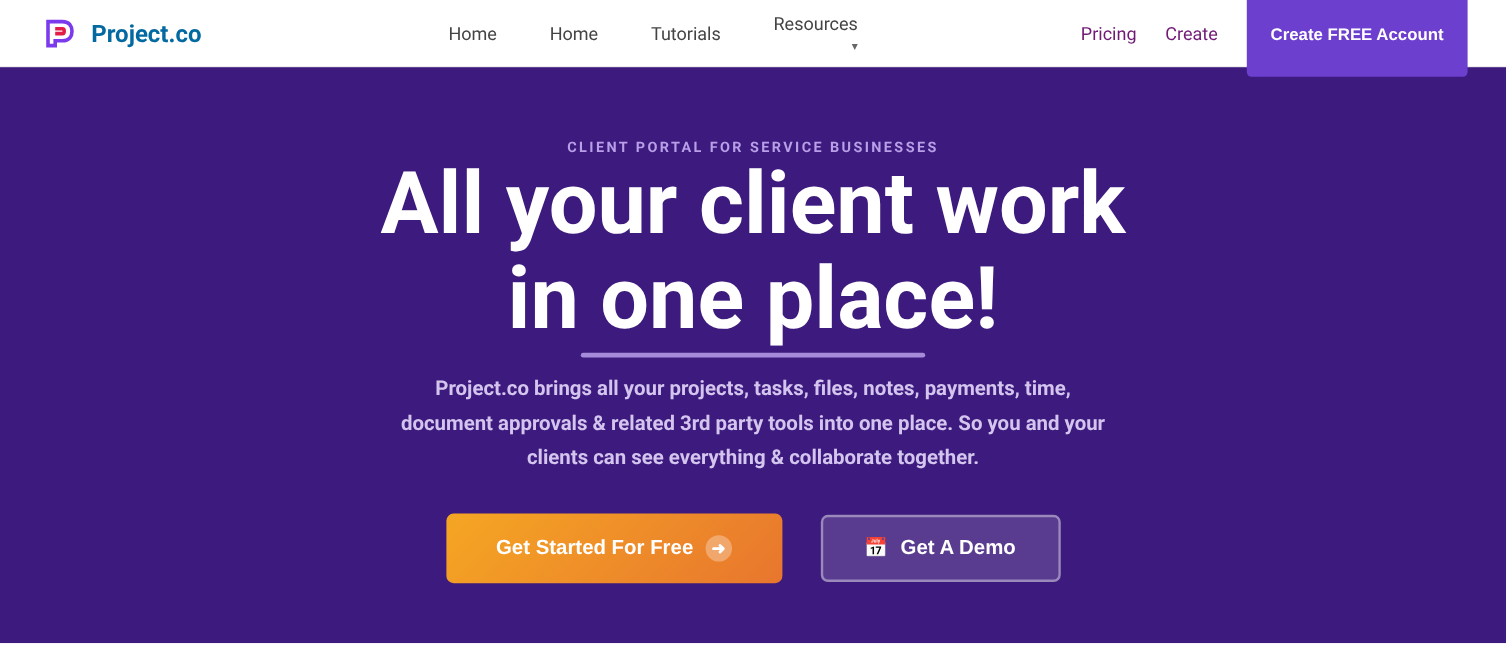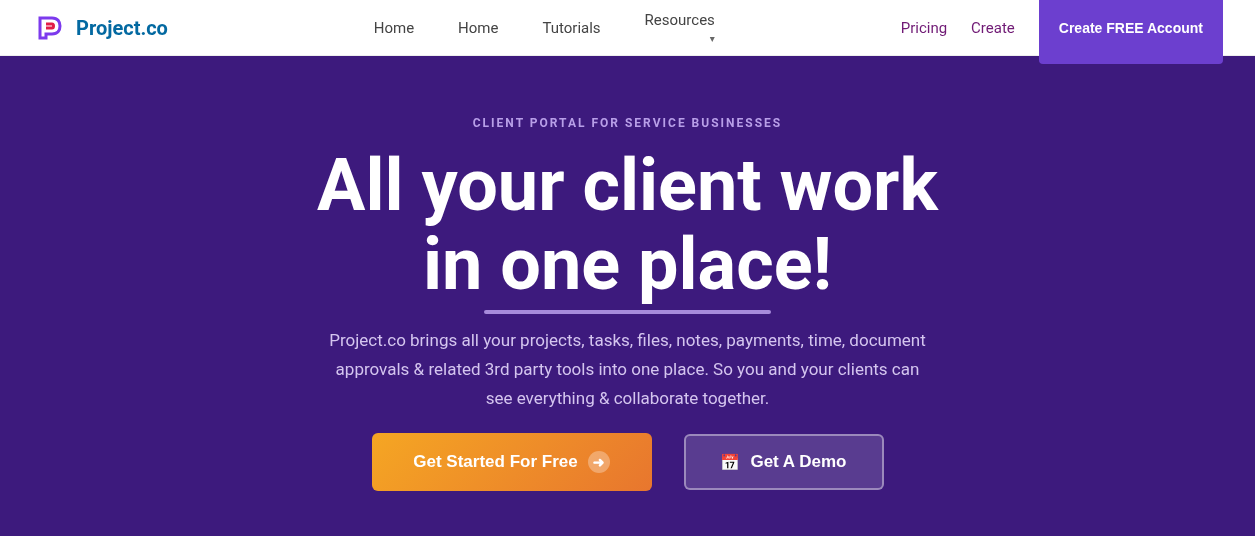--- a/index.html
+++ b/index.html
@@ -104,21 +104,20 @@
       flex-direction: column;
       align-items: center;
     }
 
     .hero-subtitle {
       font-size: 12px;
       font-weight: 700;
       letter-spacing: 2px;
       color: #b89fe8;
       text-transform: uppercase;
-      margin-bottom: 16px;
     }
 
     .hero-title {
       font-size: 72px;
       font-weight: 700;
       color: #fff;
       line-height: 1.1;
       margin-bottom: 12px;
       max-width: 800px;
     }
@@ -136,21 +135,22 @@
       border-radius: 2px;
       margin: 6px auto 0 auto;
       width: 70%;
     }
 
     .hero-description {
       font-size: 17px;
       color: #d4c5ef;
       max-width: 600px;
       line-height: 1.7;
-      margin-bottom: 20px;
+      margin-bottom: 31px;
+      font-weight: bold;
     }
 
     .hero-buttons {
       display: flex;
       gap: 32px;
       align-items: center;
       margin-bottom: 44px;
     }
 
     .btn-get-started {

